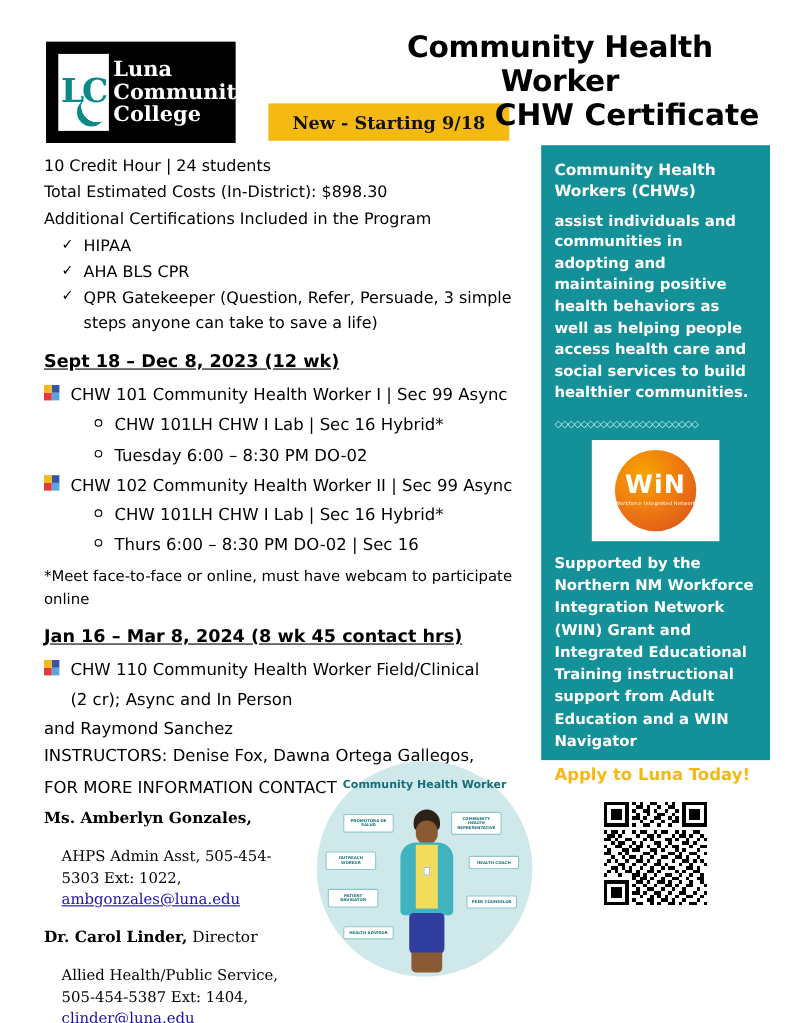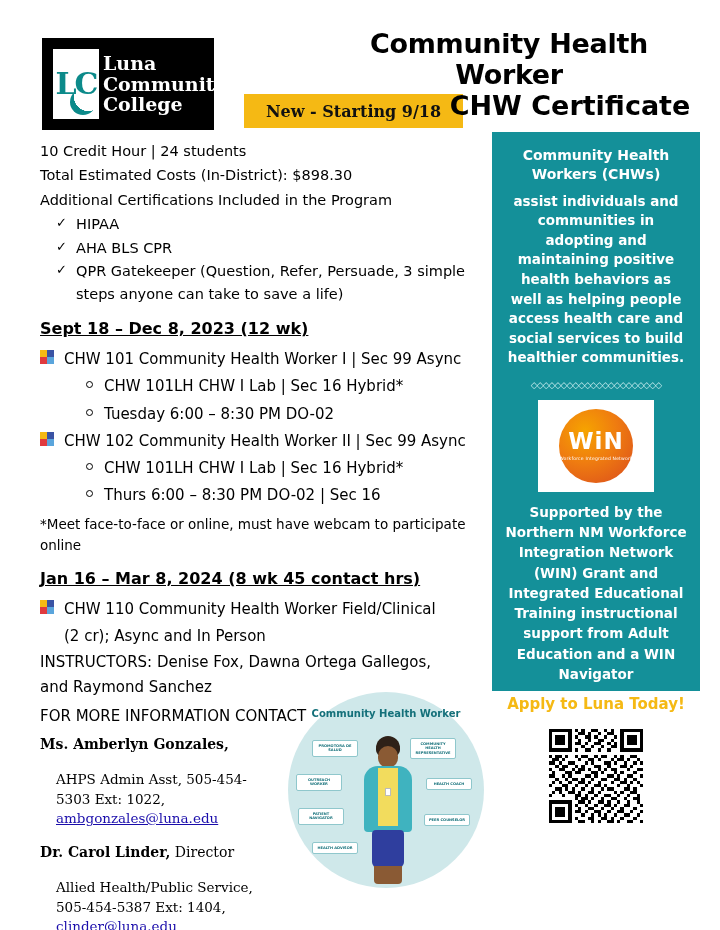--- a/index.html
+++ b/index.html
@@ -97,21 +97,21 @@
     color: #111;
   }
 
   
   .panel {
     position: absolute;
     left: 492px; top: 132px;
     width: 208px; height: 559px;
     background: #149099;
     color: #fff;
-    text-align: center;
+    text-align: left;
     padding: 14px 12px 10px 12px;
   }
   .panel-title {
     font-family: "DejaVu Sans", sans-serif;
     font-size: 14px;
     font-weight: bold;
     line-height: 1.35;
     margin-bottom: 8px;
   }
   .panel-body {
@@ -601,22 +601,22 @@
 
   <p class="note">*Meet face-to-face or online, must have webcam to participate online</p>
 
   <h2 class="term-head">Jan 16 – Mar 8, 2024 (8 wk 45 contact hrs)</h2>
   <p class="course">
     <span class="bullet"></span>
     <span>CHW 110 Community Health Worker Field/Clinical</span>
   </p>
   <p class="plain" style="margin-left:24px">(2 cr); Async and In Person</p>
 
+  <p class="plain">and Raymond Sanchez</p>
   <p class="plain">INSTRUCTORS:  Denise Fox, Dawna Ortega Gallegos,</p>
-  <p class="plain">and Raymond Sanchez</p>
 
   <p class="contact-head">FOR MORE INFORMATION CONTACT</p>
 
   <p class="contact-name">Ms. Amberlyn Gonzales,</p>
   <p class="contact-detail">
     <span>AHPS Admin Asst, 505-454-5303 Ext: 1022,</span>
     <a href="#">ambgonzales@luna.edu</a>
   </p>
 
   <p class="contact-name">

